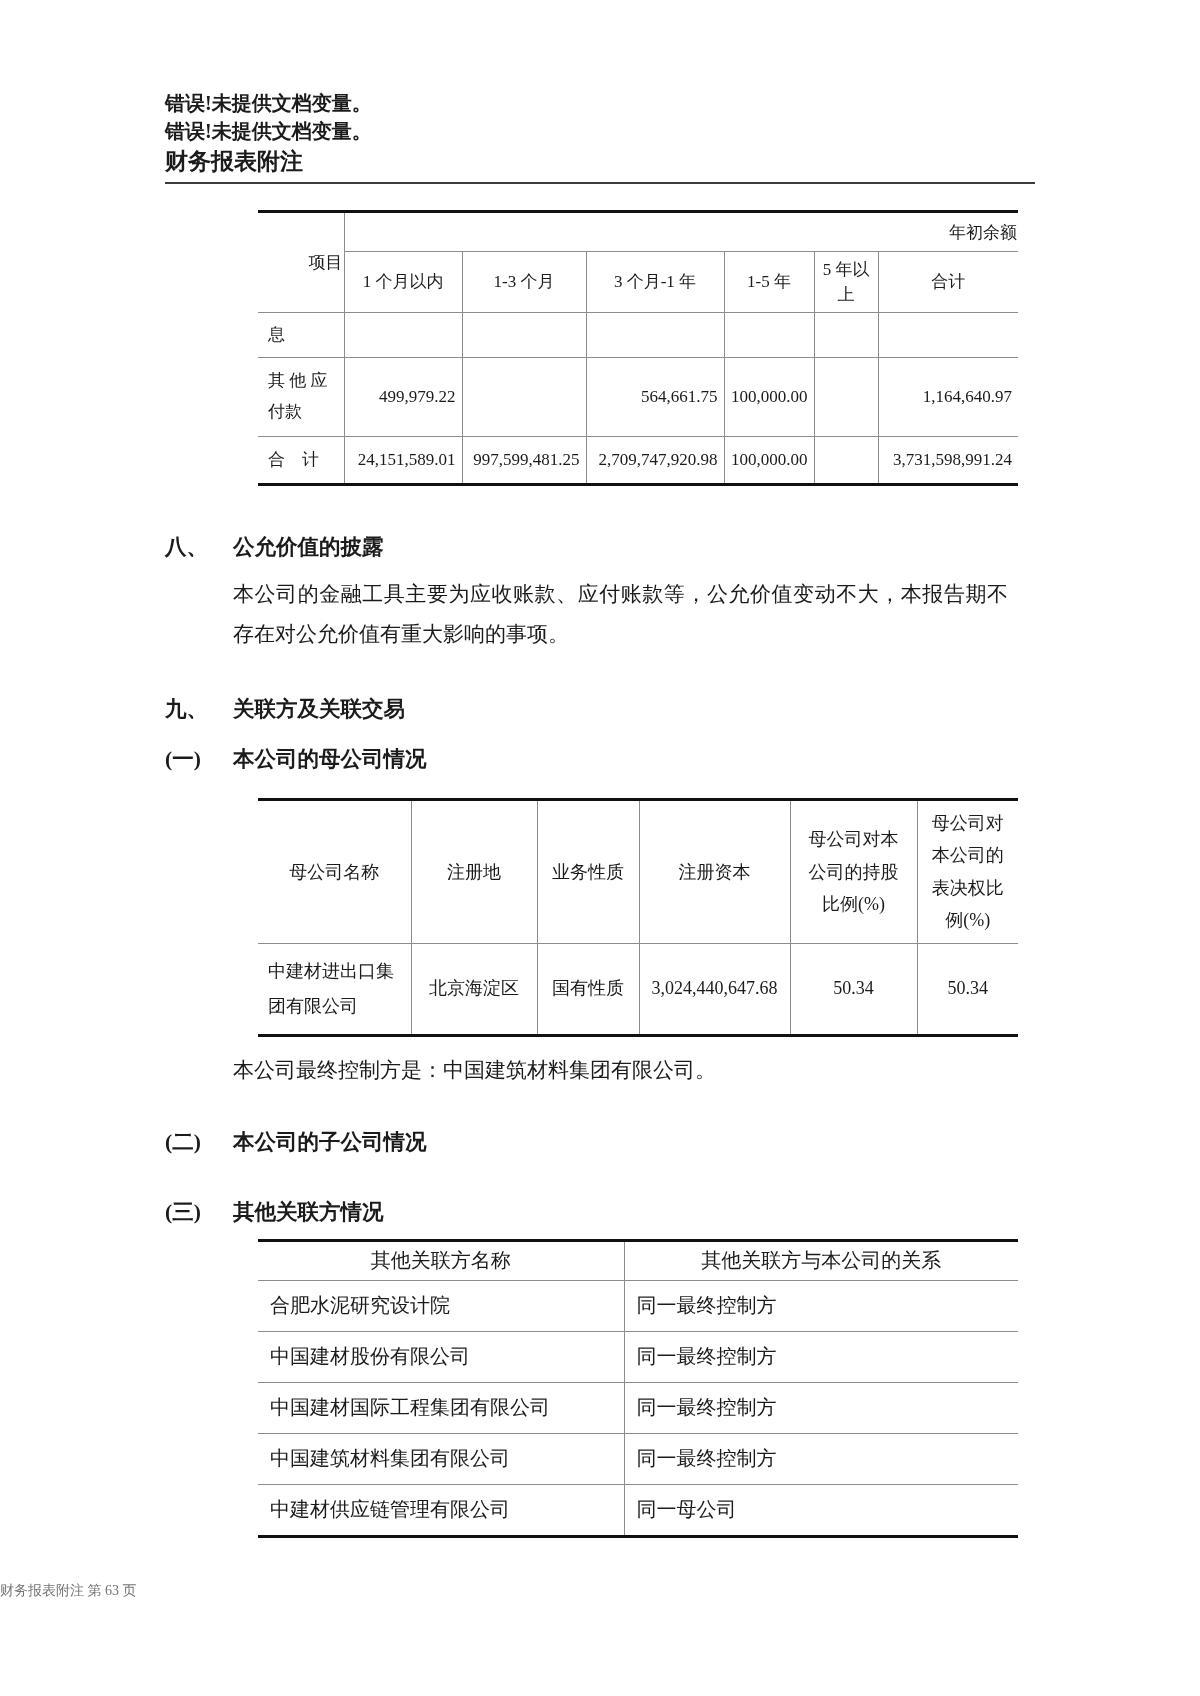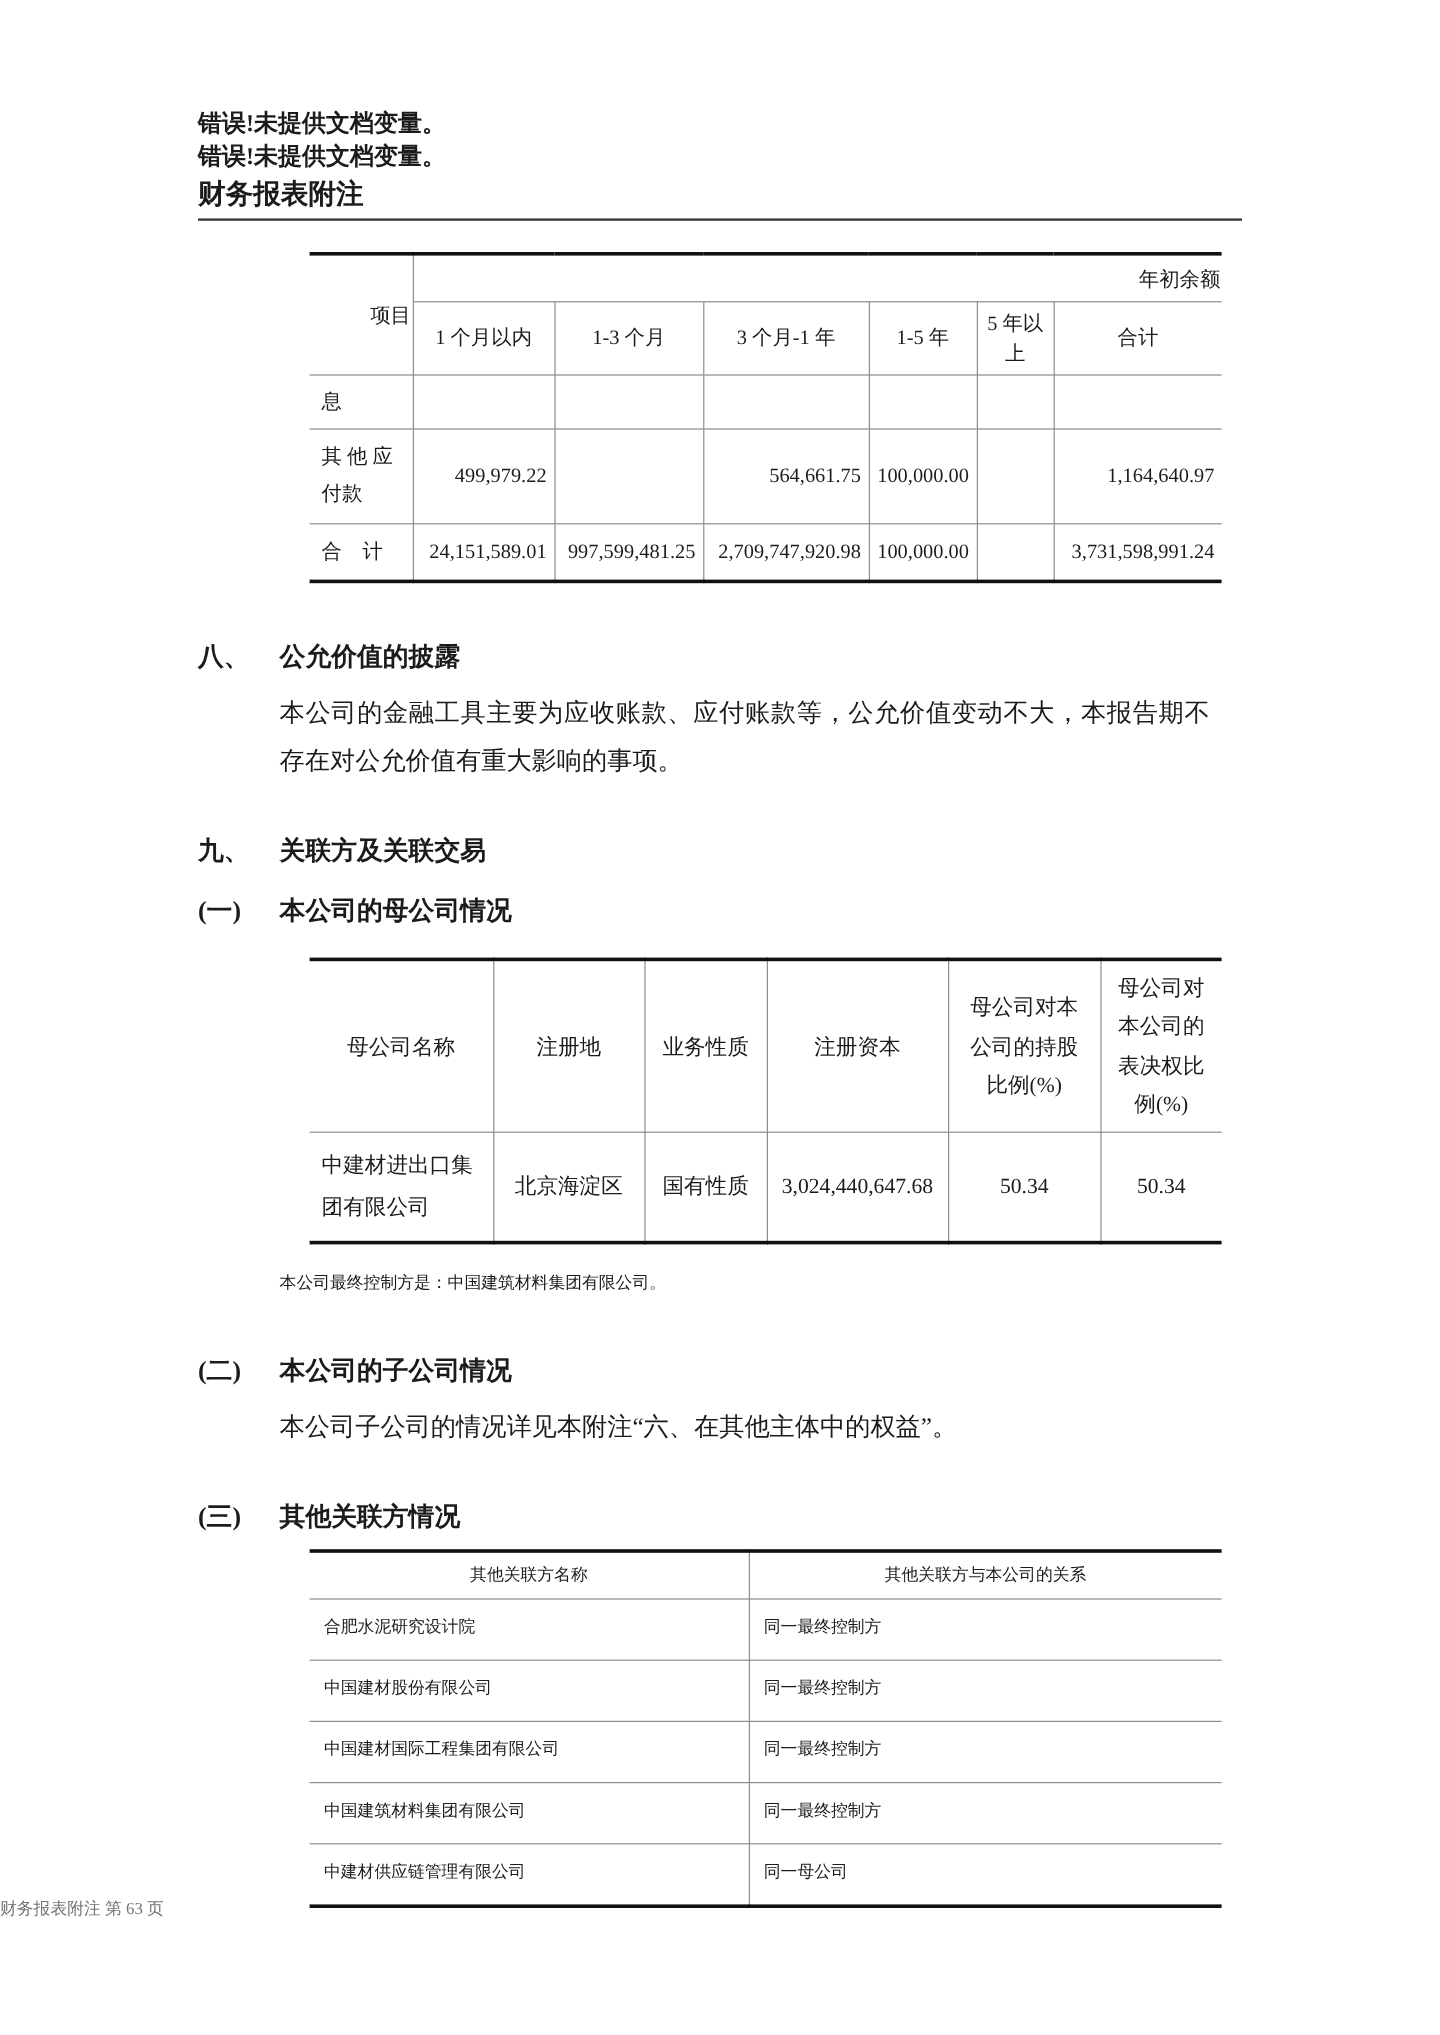--- a/index.html
+++ b/index.html
@@ -53,21 +53,21 @@
   
   .tbl2 { margin-top: 24px; font-size: 18px; }
   .tbl2 td { font-size: 18px; }
   .tbl2 .hd { text-align: center; line-height: 1.8; padding: 6px 10px; }
   .tbl2 .c-name { text-align: left; padding: 6px 10px; line-height: 1.9; }
   .tbl2 .c-mid  { text-align: center; line-height: 1.9; }
   .tbl2 .r-data td { height: 78px; }
 
   
   .tbl3 { margin-top: 12px; }
-  .tbl3 td { font-size: 14px; }
+  .tbl3 td { font-size: 20px; }
   .tbl3 .hrow td { height: 36px; text-align: center; }
   .tbl3 .c-name { text-align: left; padding: 5px 8px 5px 12px; line-height: 1.75; }
   .tbl3 .c-rel  { text-align: left; padding: 5px 12px 5px 12px; line-height: 1.75; }
   .tbl3 .brow td { height: 40px; }
   .tbl3 .brow-tall td { height: 76px; }
 
   
   .sec { display: flex; font-weight: bold; font-size: 21.5px; line-height: 30px; }
   .sec .num { width: 68px; flex: none; }
   .m-s8  { margin-top: 46px; }
@@ -75,21 +75,21 @@
   .m-s91 { margin-top: 20px; }
   .m-s92 { margin-top: 42px; }
   .m-s93 { margin-top: 40px; }
   .para {
     margin: 12px 0 0 68px;
     width: 775px;
     font-size: 21px;
     line-height: 40px;
     text-align: justify;
   }
-  .note { margin: 18px 0 0 68px; font-size: 14px; line-height: 30px; }
+  .note { margin: 18px 0 0 68px; font-size: 21px; line-height: 30px; }
 
   
   .footer {
     position: absolute;
     top: 1582px; left: 0; right: 0;
     font-size: 14px;
     color: #737373;
   }
 </style>
 </head>
@@ -201,21 +201,20 @@
       </tr>
     </tbody>
   </table>
 
   <div class="note">本公司最终控制方是：中国建筑材料集团有限公司。</div>
 
   <div class="sec m-s92">
     <span class="num">(二)</span>
     <span>本公司的子公司情况</span>
   </div>
-  <div class="para">本公司子公司的情况详见本附注“六、在其他主体中的权益”。</div>
 
   <div class="sec m-s93">
     <span class="num">(三)</span>
     <span>其他关联方情况</span>
   </div>
 
   <table class="tbl tbl3">
     <colgroup>
         <col style="width:366px">
         <col style="width:394px">

